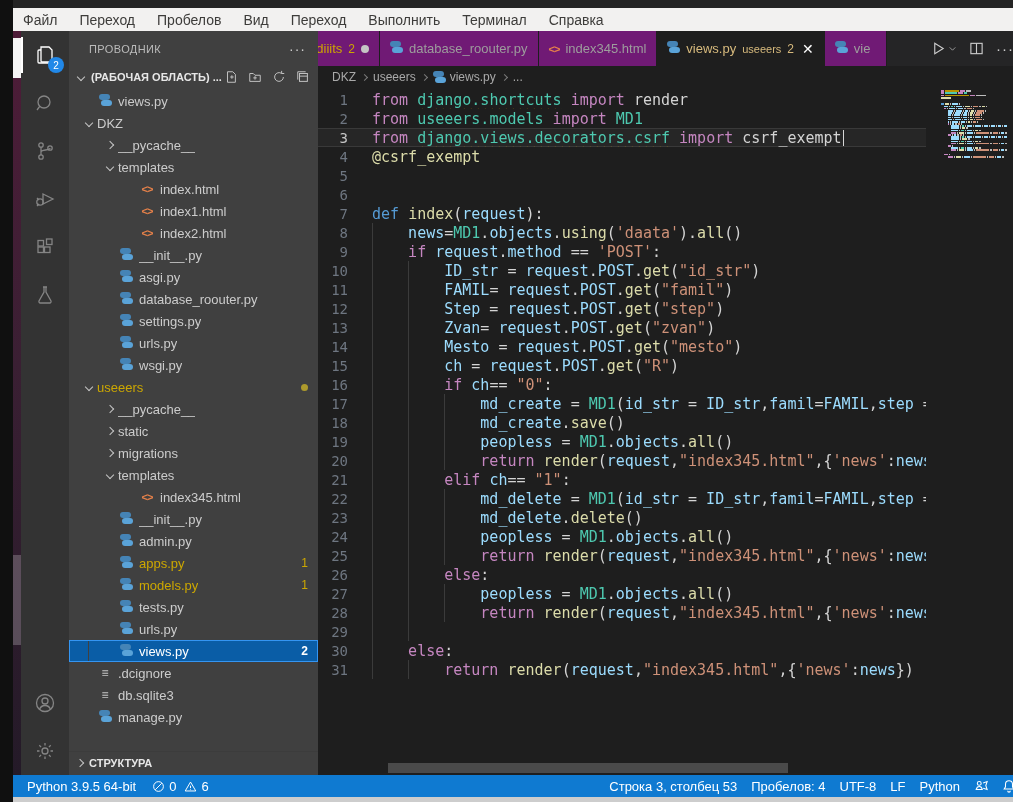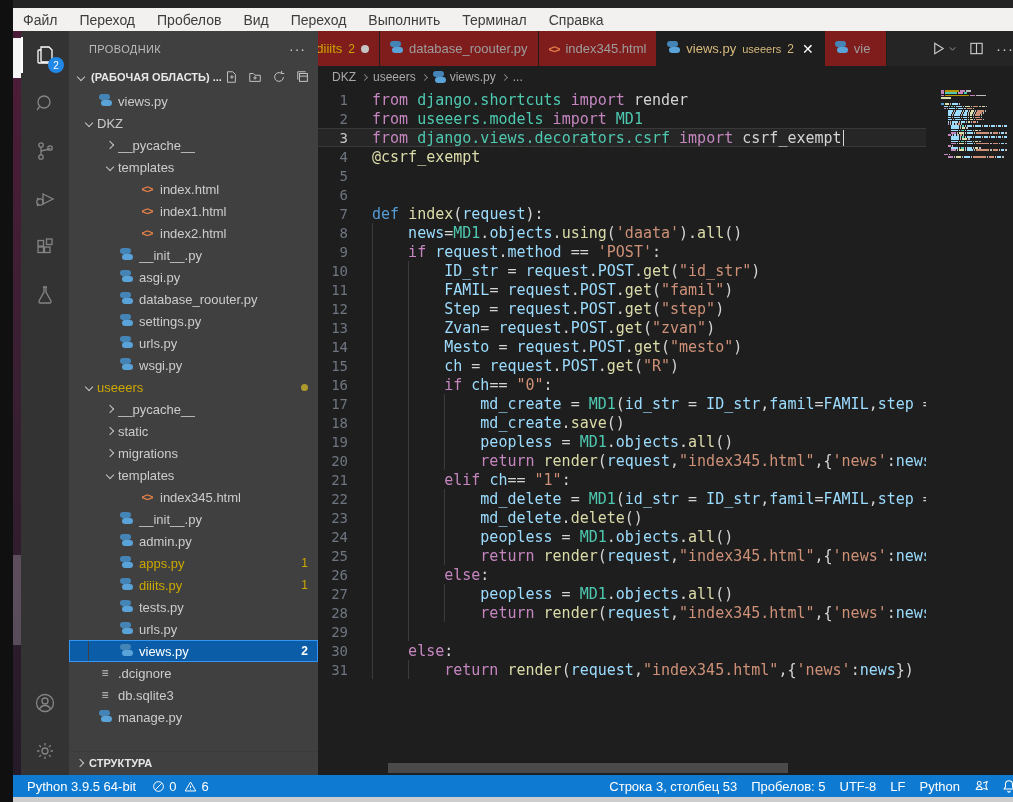--- a/index.html
+++ b/index.html
@@ -64,21 +64,21 @@
   .ic-py::before, .ic-py::after { content:""; position:absolute; width:11px; height:6px; border-radius:3px; }
   .ic-py::before { left:0; top:0; background:#4584b6; }
   .ic-py::after  { left:2px; top:6px; background:#5aa3d8; }
   .ic-html { color:#e8824a; font-weight:bold; font-size:11px; letter-spacing:-1px; }
   .ic-list { color:#c5c5c5; font-size:12px; line-height:1; }
 
   
   .editor { flex:1; display:flex; flex-direction:column; background:#1e1e1e; min-width:0; }
   .tabbar { height:35px; background:#252526; display:flex; align-items:stretch; }
   .tabs { display:flex; overflow:hidden; }
-  .tab { background:#7f1d1d; border-right:1px solid #1e1e1e; display:flex; align-items:center; gap:6px;
+  .tab { background:#701a75; border-right:1px solid #1e1e1e; display:flex; align-items:center; gap:6px;
          padding:0 10px; font-size:13px; color:#9d9d9d; cursor:pointer; overflow:hidden; flex:none; }
   .tab.active { background:#1e1e1e; color:#ffffff; }
   .tab .t-desc { font-size:11px; color:#8a8a8a; }
   .tab .warn { color:#cca700; }
   .tab.active .warn { color:#d7ba7d; }
   .tab .mod-dot { width:8px; height:8px; border-radius:50%; background:#c5c5c5; flex:none; }
   .tab .close { color:#ffffff; font-size:14px; margin-left:2px; cursor:pointer; }
   .tab.clip-left { width:62px; justify-content:flex-end; padding-left:0; }
   .tab.clip-right { width:62px; padding-right:0; }
   .tab-actions { margin-left:auto; display:flex; align-items:center; gap:12px; padding:0 12px; color:#cccccc; flex:none; }
@@ -372,21 +372,21 @@
             <span class="guide"></span>
             <span class="tw"></span>
             <span class="ficon"><span class="ic-py"></span></span>
             <span class="t-label t-warn">apps.py</span>
             <span class="t-badge">1</span>
           </div>
           <div class="trow">
             <span class="guide"></span>
             <span class="tw"></span>
             <span class="ficon"><span class="ic-py"></span></span>
-            <span class="t-label t-warn">diiits.py</span>
+            <span class="t-label t-warn">models.py</span>
             <span class="t-badge">1</span>
           </div>
           <div class="trow">
             <span class="guide"></span>
             <span class="tw"></span>
             <span class="ficon"><span class="ic-py"></span></span>
             <span class="t-label">tests.py</span>
           </div>
           <div class="trow">
             <span class="guide"></span>
@@ -829,21 +829,21 @@
       <span class="sb-ico" style="margin-left:4px;">
         <svg width="13" height="13" viewBox="0 0 16 16">
             <path d="M8 2.5L14.5 13.5H1.5z"></path>
             <path d="M8 7v3M8 11.6v.8"></path>
           </svg>
       </span>
       <span>6</span>
     </span>
     <span class="status-right" id="status-right">
     <span class="sb-item">Строка 3, столбец 53</span>
-        <span class="sb-item">Пробелов: 5</span>
+        <span class="sb-item">Пробелов: 4</span>
         <span class="sb-item">UTF-8</span>
         <span class="sb-item">LF</span>
         <span class="sb-item">Python</span>
       </span>
     <span class="status-right" style="margin-left:0;">
       <span class="sb-item sb-ico">
         <svg width="14" height="14" viewBox="0 0 16 16">
             <circle cx="6" cy="5" r="2.2"></circle>
             <path d="M2.5 12c.6-2.4 2-3.4 3.5-3.4S9 9.6 9.5 12z"></path>
             <path d="M10.5 4.5L15 3l-1.5 4.5L15 12l-4.5-1.5"></path>

